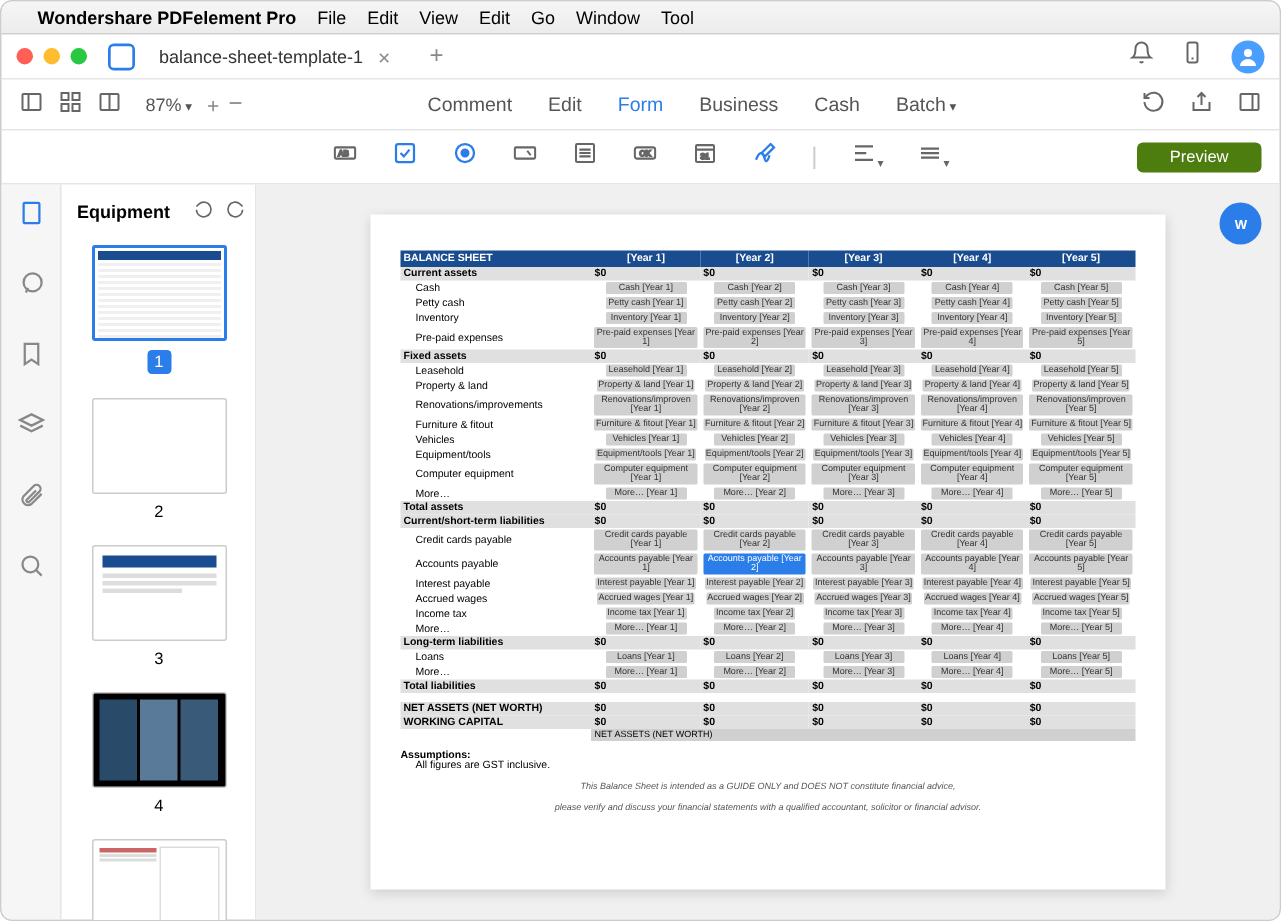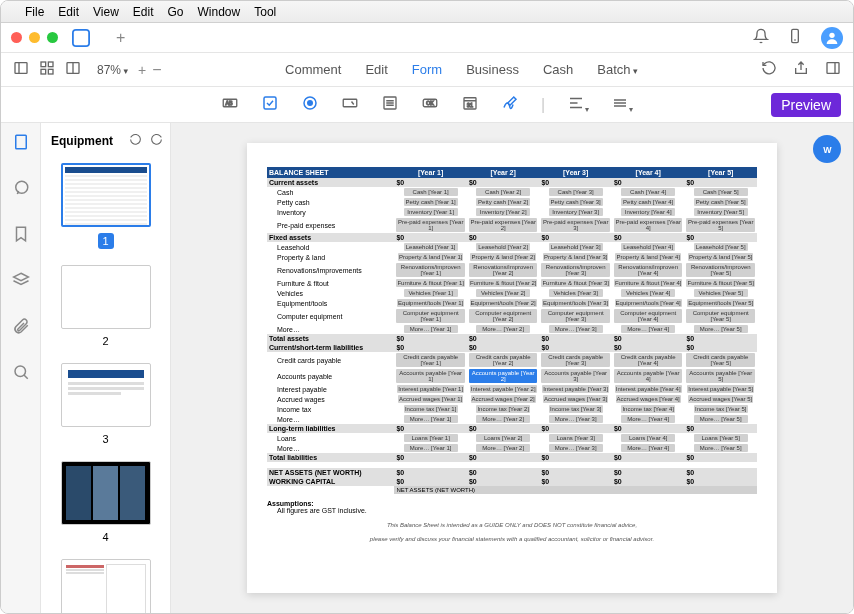--- a/index.html
+++ b/index.html
@@ -24,21 +24,21 @@
 .view-btns svg{width:16px;height:16px}
 .zoom{display:flex;align-items:center;gap:6px;color:#555;font-size:12px}
 .zoom-val{margin-right:4px}
 .main-tabs{margin-left:auto;margin-right:auto;display:flex;gap:24px}
 .main-tabs span{color:#555;cursor:pointer}
 .main-tabs .active{color:#2b7de9;font-weight:500}
 .tb1-right{display:flex;gap:16px;align-items:center}
 .tb1-right svg{width:16px;height:16px}
 .toolbar2{height:36px;display:flex;align-items:center;justify-content:center;gap:22px;border-bottom:1px solid #e5e5e5;position:relative}
 .toolbar2 svg{width:18px;height:18px}
-.preview-btn{position:absolute;right:12px;background:#6d28d9;color:#fff;font-size:14px;padding:4px 10px;border-radius:4px}
+.preview-btn{position:absolute;right:12px;background:#4d7c0f;color:#fff;font-size:11px;padding:4px 22px;border-radius:4px}
 .workspace{display:flex;height:calc(100% - 122px)}
 .rail{width:40px;background:#f6f6f6;border-right:1px solid #e5e5e5;display:flex;flex-direction:column;align-items:center;padding-top:10px;gap:24px}
 .rail svg{width:18px;height:18px}
 .rail .active{color:#2b7de9}
 .thumbs{width:130px;border-right:1px solid #e5e5e5;padding:10px;overflow-y:auto}
 .thumbs-hdr{display:flex;align-items:center;font-size:12px;font-weight:600;margin-bottom:14px;gap:8px}
 .thumbs-hdr svg{width:13px;height:13px}
 .thumb{width:90px;height:64px;margin:0 auto 6px;border:1px solid #ccc;background:#fff;border-radius:2px;position:relative;overflow:hidden}
 .thumb.sel{border:2px solid #2b7de9}
 .thumb-num{text-align:center;font-size:11px;margin-bottom:16px}
@@ -68,40 +68,45 @@
 .assume{font-weight:bold;margin-top:6px;font-size:7px}
 .assume-txt{padding-left:10px;font-size:7px}
 .disclaimer{font-style:italic;text-align:center;font-size:6px;margin-top:8px;color:#555}
 .dd::after{content:" ▾";font-size:9px}
 </style>
 </head>
 <body>
 
 <div class="menubar">
   <span class="apple"></span>
+  <span class="appname">Wondershare PDFelement Pro</span>
   <span>File</span>
   <span>Edit</span>
   <span>View</span>
   <span>Edit</span>
   <span>Go</span>
   <span>Window</span>
   <span>Tool</span>
 </div>
 
 <div class="titlebar">
   <div class="traffic">
     <div class="tl-r"></div>
     <div class="tl-y"></div>
     <div class="tl-g"></div>
   </div>
   <div class="app-icon">
       <svg viewBox="0 0 10 10">
         <rect x="1" y="1" width="8" height="8" fill="#fff" rx="1"></rect>
       </svg>
     </div>
+  <div class="tab">
+    <span>balance-sheet-template-1</span>
+    <span class="tab-close">×</span>
+  </div>
   <span class="tab-add">+</span>
   <div class="title-right">
     <span><svg viewBox="0 0 24 24" fill="none" stroke="#666" stroke-width="2">
           <path d="M18 8A6 6 0 0 0 6 8c0 7-3 9-3 9h18s-3-2-3-9M13.7 21a2 2 0 0 1-3.4 0"></path>
         </svg></span>
     <span><svg viewBox="0 0 24 24" fill="none" stroke="#666" stroke-width="2">
           <rect x="7" y="2" width="10" height="20" rx="2"></rect>
           <line x1="11" y1="18" x2="13" y2="18"></line>
         </svg></span>
     <div class="avatar">

